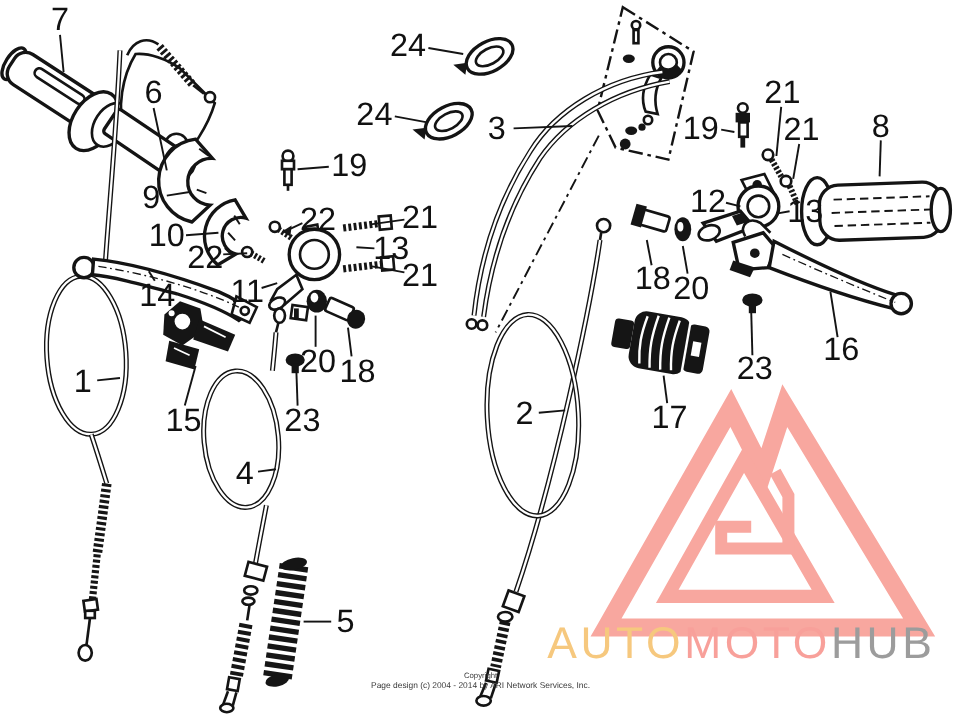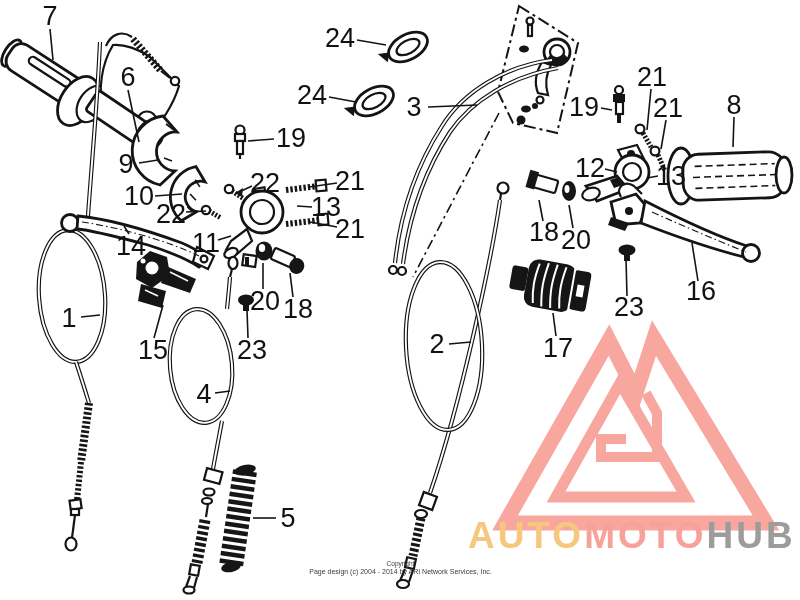--- a/index.html
+++ b/index.html
@@ -11,21 +11,21 @@
   .wh{fill:#fff;stroke:#141414;stroke-width:2.2;}
   .wh3{fill:#fff;stroke:#141414;stroke-width:2.8;}
   .dk{fill:#151515;stroke:none;}
   .cbl{fill:none;stroke:#141414;stroke-width:4.2;}
   .cbl2{fill:none;stroke:#ffffff;stroke-width:1.9;}
   .coil{fill:none;stroke:#161616;}
   .cdash{stroke-dasharray:12 4 3 4;}
   .cline{stroke-dasharray:7 3 1.5 3;stroke-width:1.1;fill:none;stroke:#141414;}
   text.callout{font:27px "Liberation Sans",sans-serif;fill:#111;text-anchor:middle;cursor:pointer;}
   .wm{stroke:#F8A79F;fill:none;}
-  #wordmark{position:absolute;left:468px;top:517px;font-weight:bold;font-size:37px;
+  #wordmark{position:absolute;left:456px;top:517px;font-weight:normal;font-size:37px;
             letter-spacing:3px;line-height:1;white-space:nowrap;}
   #wordmark .auto{color:#F6C87E;}
   #wordmark .moto{color:#F8A09A;}
   #wordmark .hub{color:#9C9C9C;}
   #copyright{position:absolute;left:283px;top:560px;width:235px;text-align:center;
              color:#3a3a3a;}
   #copyright .l1{font-size:6.5px;line-height:7px;}
   #copyright .l2{font-size:7px;line-height:9px;}
 </style>
 </head>

